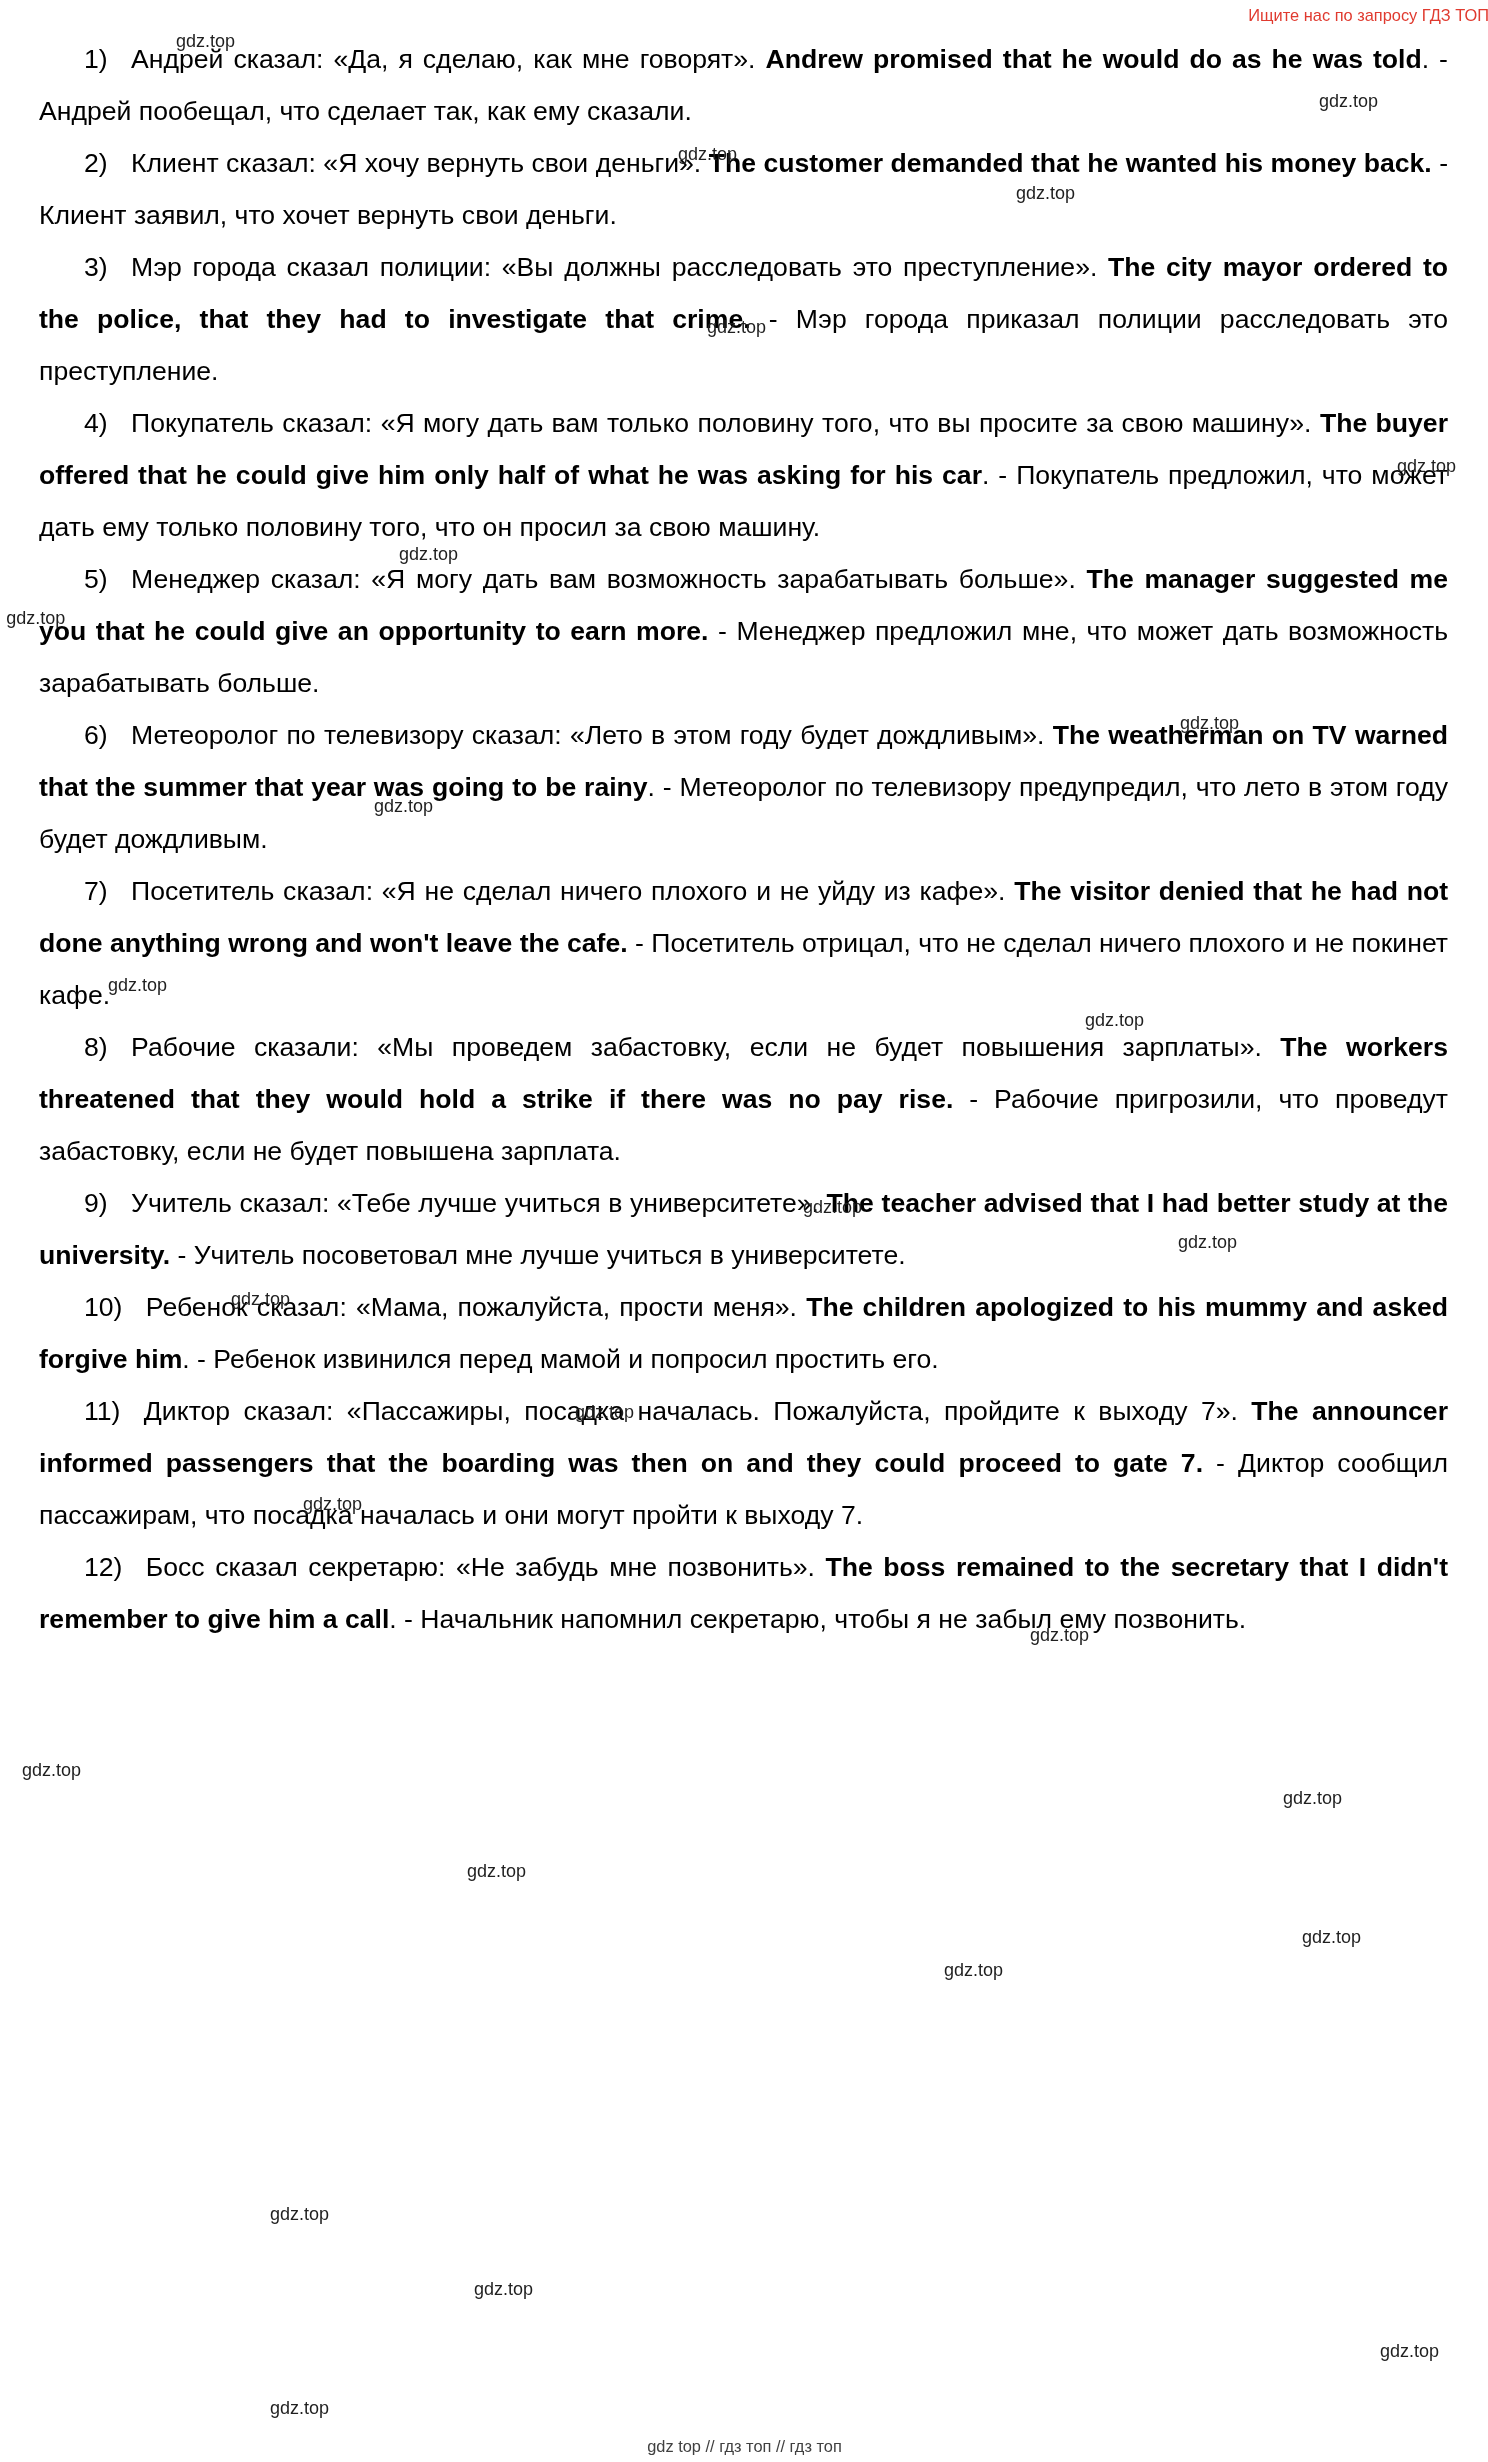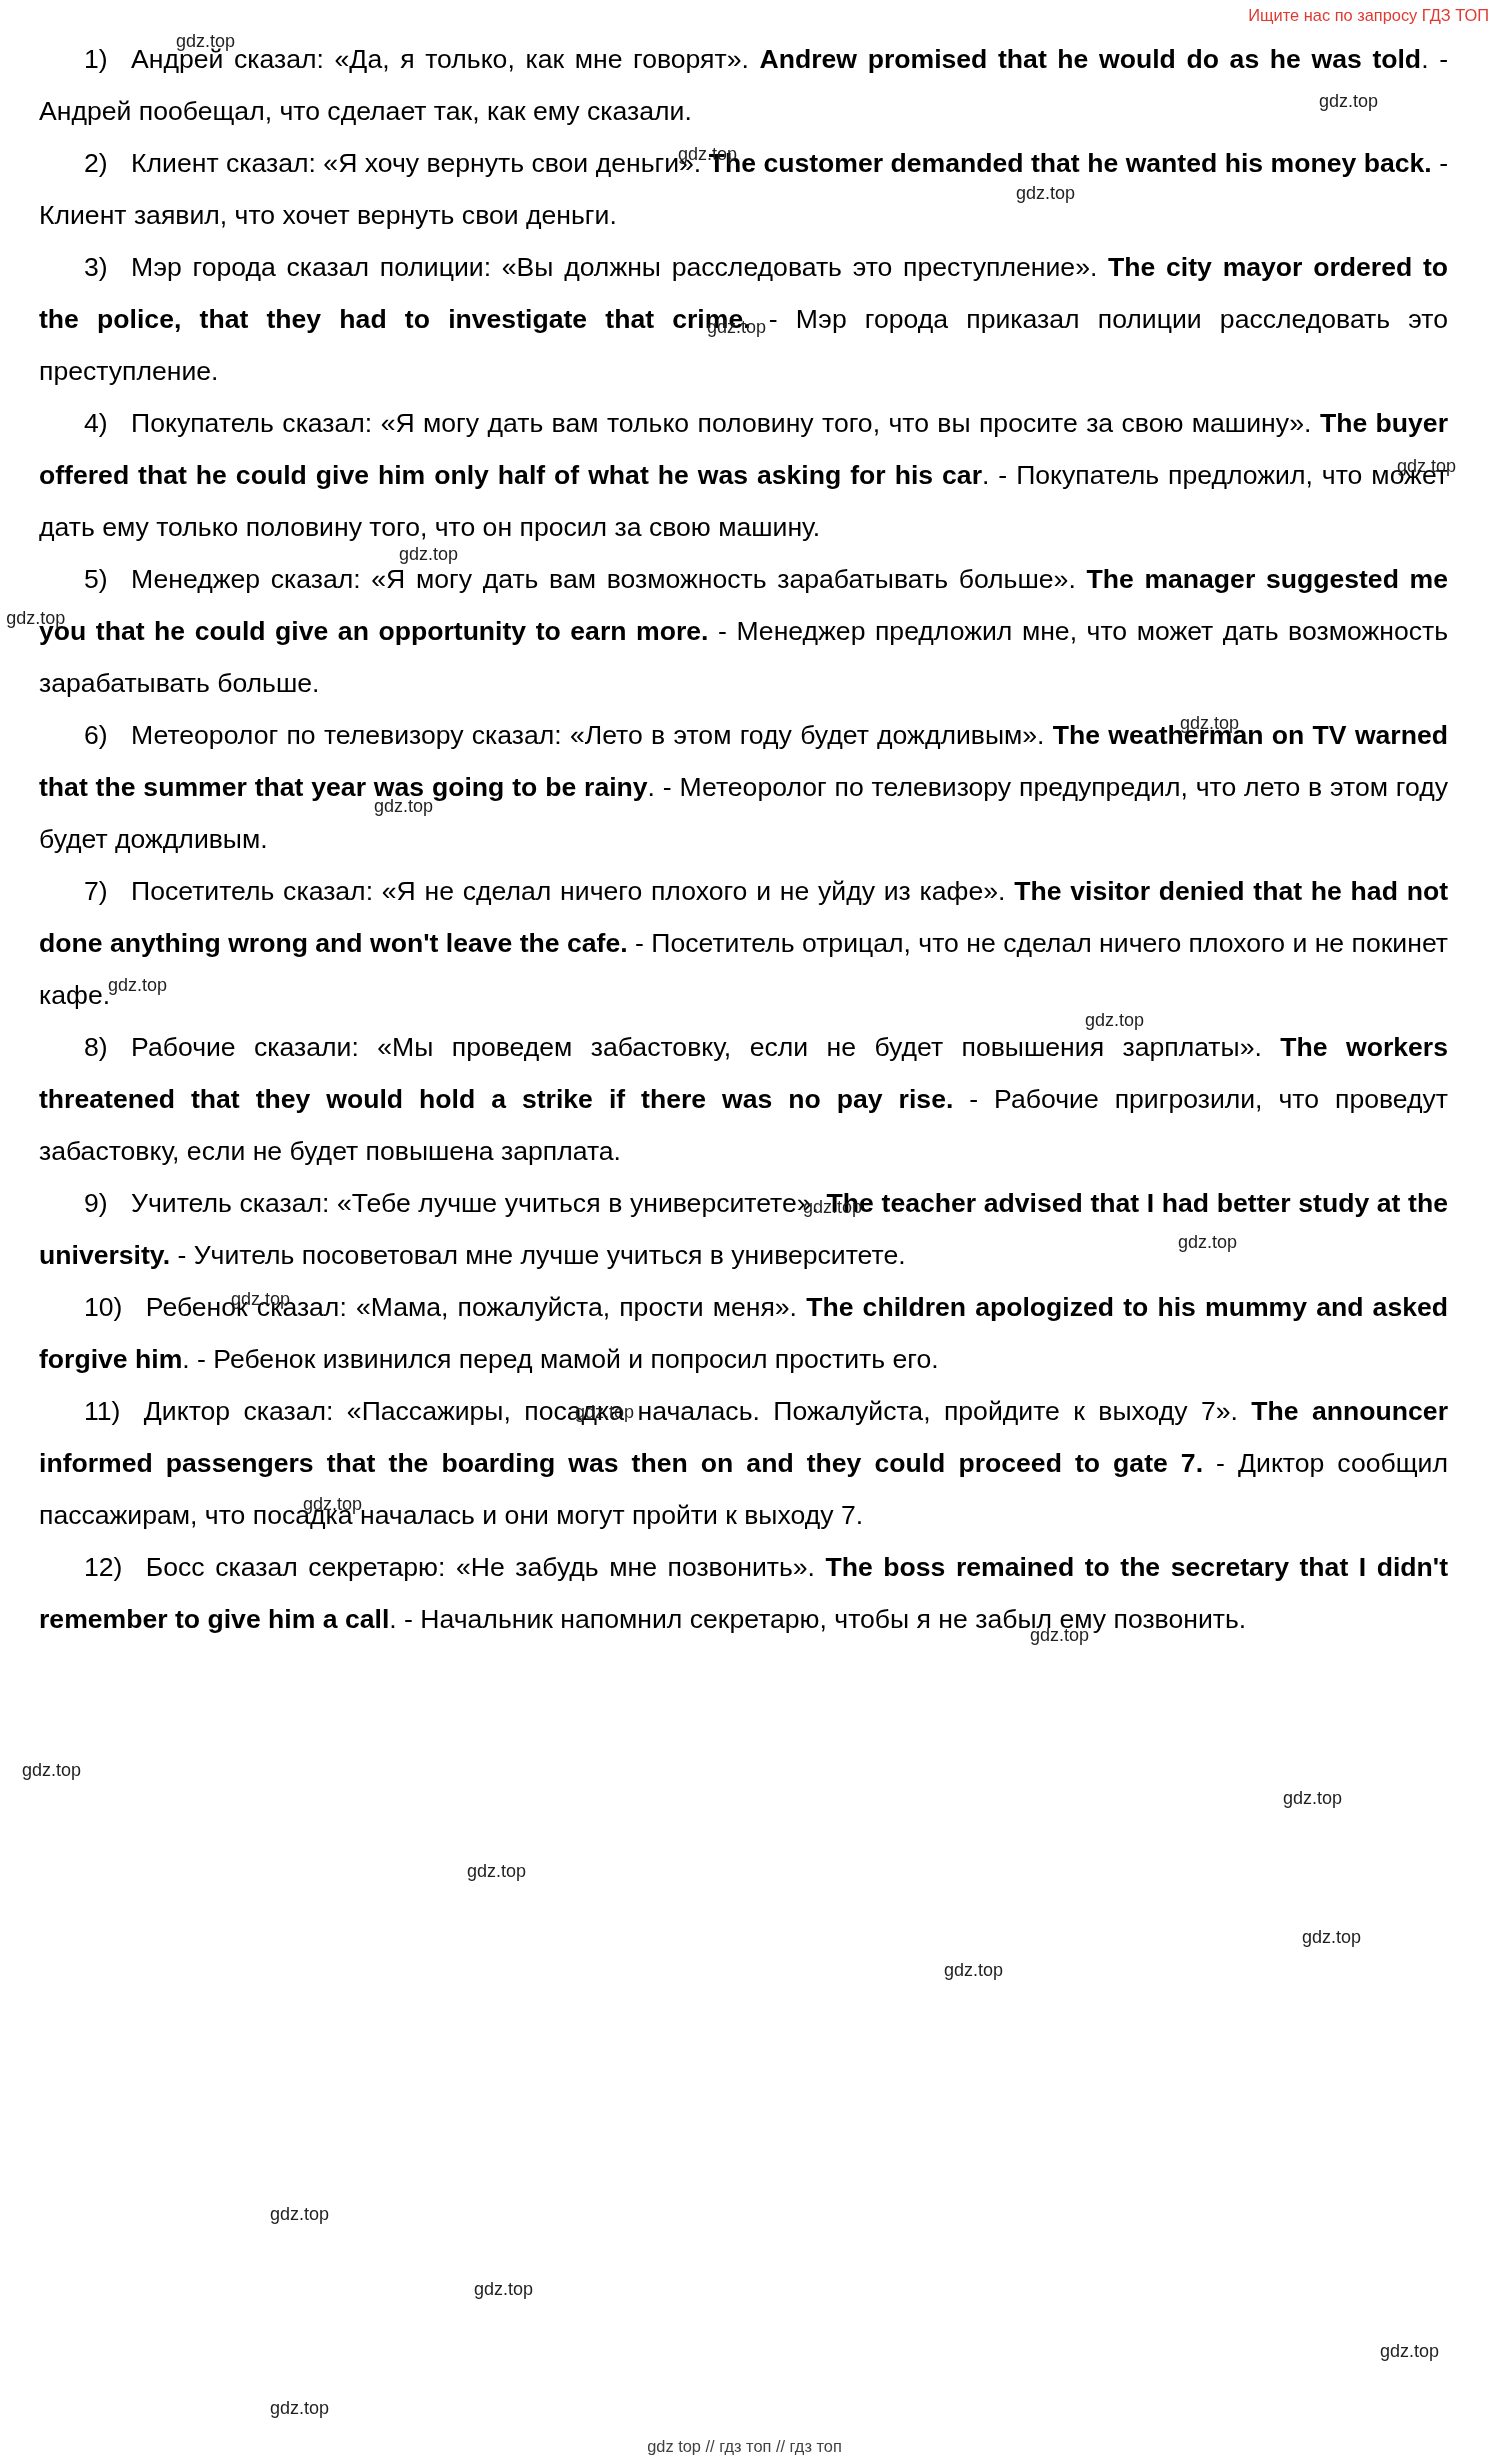--- a/index.html
+++ b/index.html
@@ -66,21 +66,21 @@
     color: #404040;
     z-index: 3;
   }
 </style>
 </head>
 <body>
 
 <div class="top-note">Ищите нас по запросу ГДЗ ТОП</div>
 
 <div class="content">
-    <p class="exercise"><span class="num">1)</span><span>Андрей сказал: «Да, я только, как мне говорят». </span><span class="bold">Andrew promised that he would do as he was told</span><span>. - Андрей пообещал, что сделает так, как ему сказали.</span></p>
+    <p class="exercise"><span class="num">1)</span><span>Андрей сказал: «Да, я сделаю, как мне говорят». </span><span class="bold">Andrew promised that he would do as he was told</span><span>. - Андрей пообещал, что сделает так, как ему сказали.</span></p>
     <p class="exercise"><span class="num">2)</span><span>Клиент сказал: «Я хочу вернуть свои деньги». </span><span class="bold">The customer demanded that he wanted his money back.</span><span> - Клиент заявил, что хочет вернуть свои деньги.</span></p>
     <p class="exercise"><span class="num">3)</span><span>Мэр города сказал полиции: «Вы должны расследовать это преступление». </span><span class="bold">The city mayor ordered to the police, that they had to investigate that crime.</span><span> - Мэр города приказал полиции расследовать это преступление.</span></p>
     <p class="exercise"><span class="num">4)</span><span>Покупатель сказал: «Я могу дать вам только половину того, что вы просите за свою машину». </span><span class="bold">The buyer offered that he could give him only half of what he was asking for his car</span><span>. - Покупатель предложил, что может дать ему только половину того, что он просил за свою машину.</span></p>
     <p class="exercise"><span class="num">5)</span><span>Менеджер сказал: «Я могу дать вам возможность зарабатывать больше». </span><span class="bold">The manager suggested me you that he could give an opportunity to earn more.</span><span> - Менеджер предложил мне, что может дать возможность зарабатывать больше.</span></p>
     <p class="exercise"><span class="num">6)</span><span>Метеоролог по телевизору сказал: «Лето в этом году будет дождливым». </span><span class="bold">The weatherman on TV warned that the summer that year was going to be rainy</span><span>. - Метеоролог по телевизору предупредил, что лето в этом году будет дождливым.</span></p>
     <p class="exercise"><span class="num">7)</span><span>Посетитель сказал: «Я не сделал ничего плохого и не уйду из кафе». </span><span class="bold">The visitor denied that he had not done anything wrong and won't leave the cafe.</span><span> - Посетитель отрицал, что не сделал ничего плохого и не покинет кафе.</span></p>
     <p class="exercise"><span class="num">8)</span><span>Рабочие сказали: «Мы проведем забастовку, если не будет повышения зарплаты». </span><span class="bold">The workers threatened that they would hold a strike if there was no pay rise.</span><span> - Рабочие пригрозили, что проведут забастовку, если не будет повышена зарплата.</span></p>
     <p class="exercise"><span class="num">9)</span><span>Учитель сказал: «Тебе лучше учиться в университете». </span><span class="bold">The teacher advised that I had better study at the university.</span><span> - Учитель посоветовал мне лучше учиться в университете.</span></p>
     <p class="exercise"><span class="num">10)</span><span>Ребенок сказал: «Мама, пожалуйста, прости меня». </span><span class="bold">The children apologized to his mummy and asked forgive him</span><span>. - Ребенок извинился перед мамой и попросил простить его.</span></p>
     <p class="exercise"><span class="num">11)</span><span>Диктор сказал: «Пассажиры, посадка началась. Пожалуйста, пройдите к выходу 7». </span><span class="bold">The announcer informed passengers that the boarding was then on and they could proceed to gate 7.</span><span> - Диктор сообщил пассажирам, что посадка началась и они могут пройти к выходу 7.</span></p>

